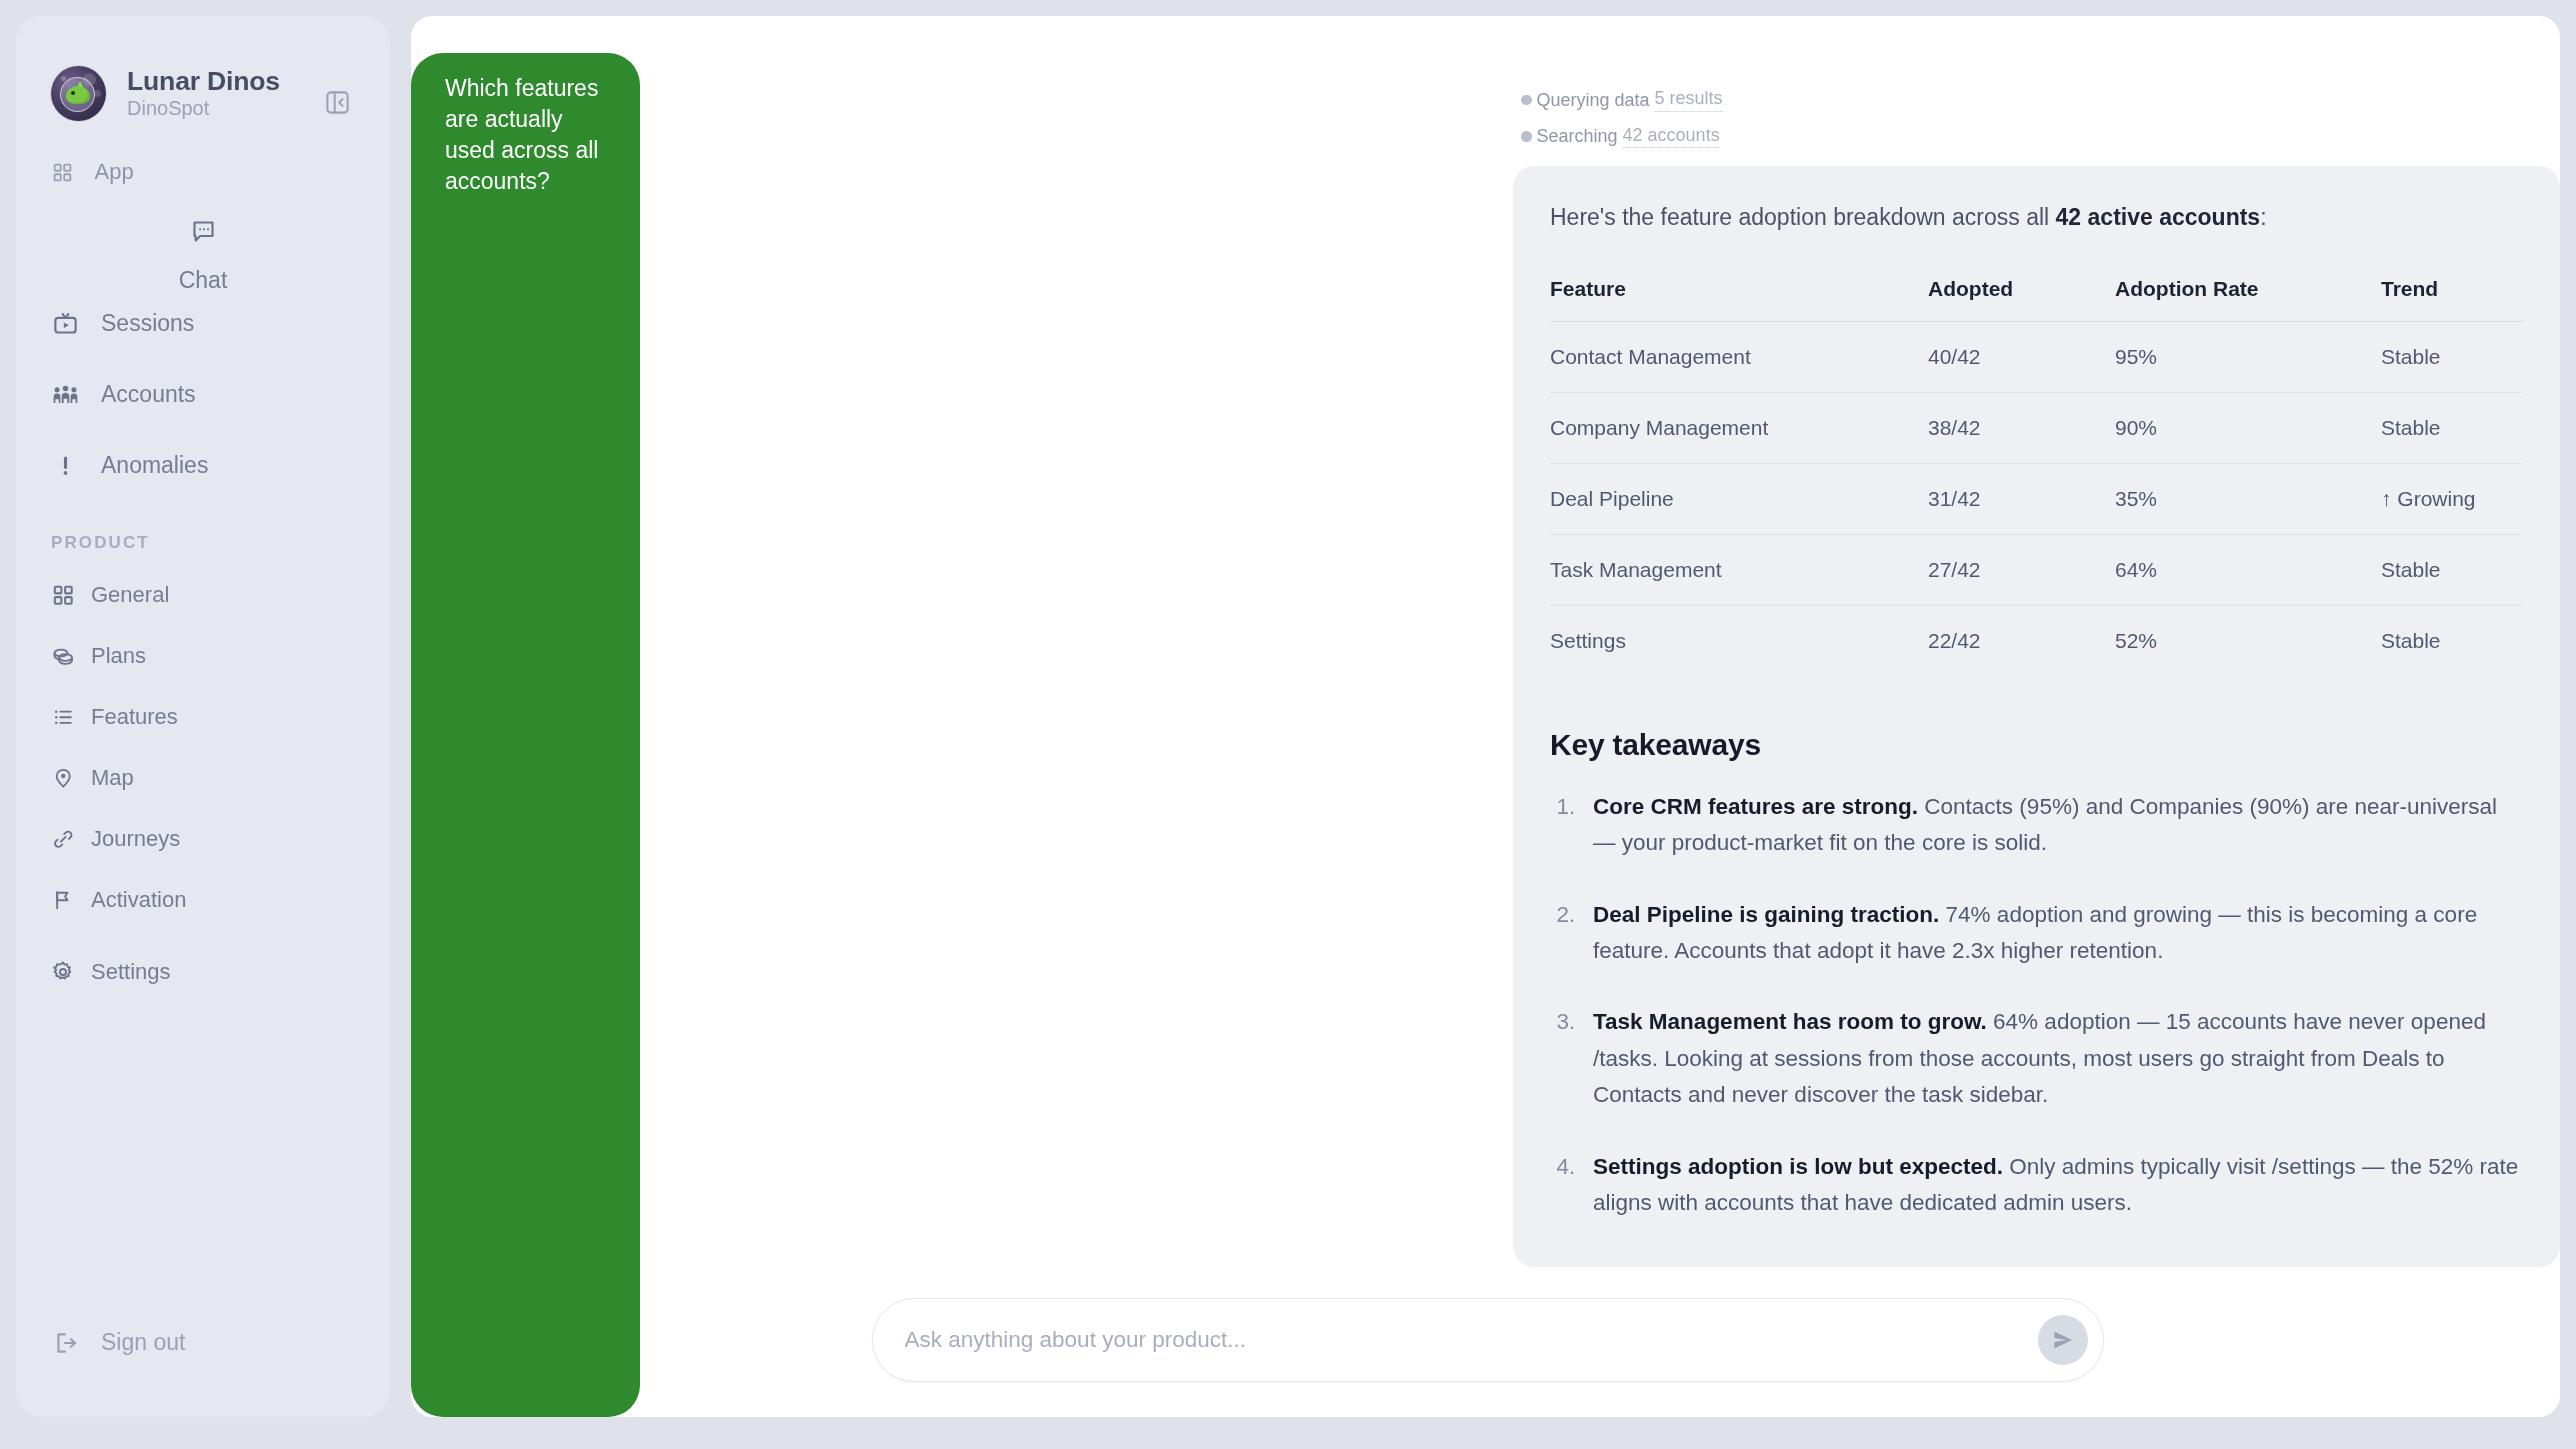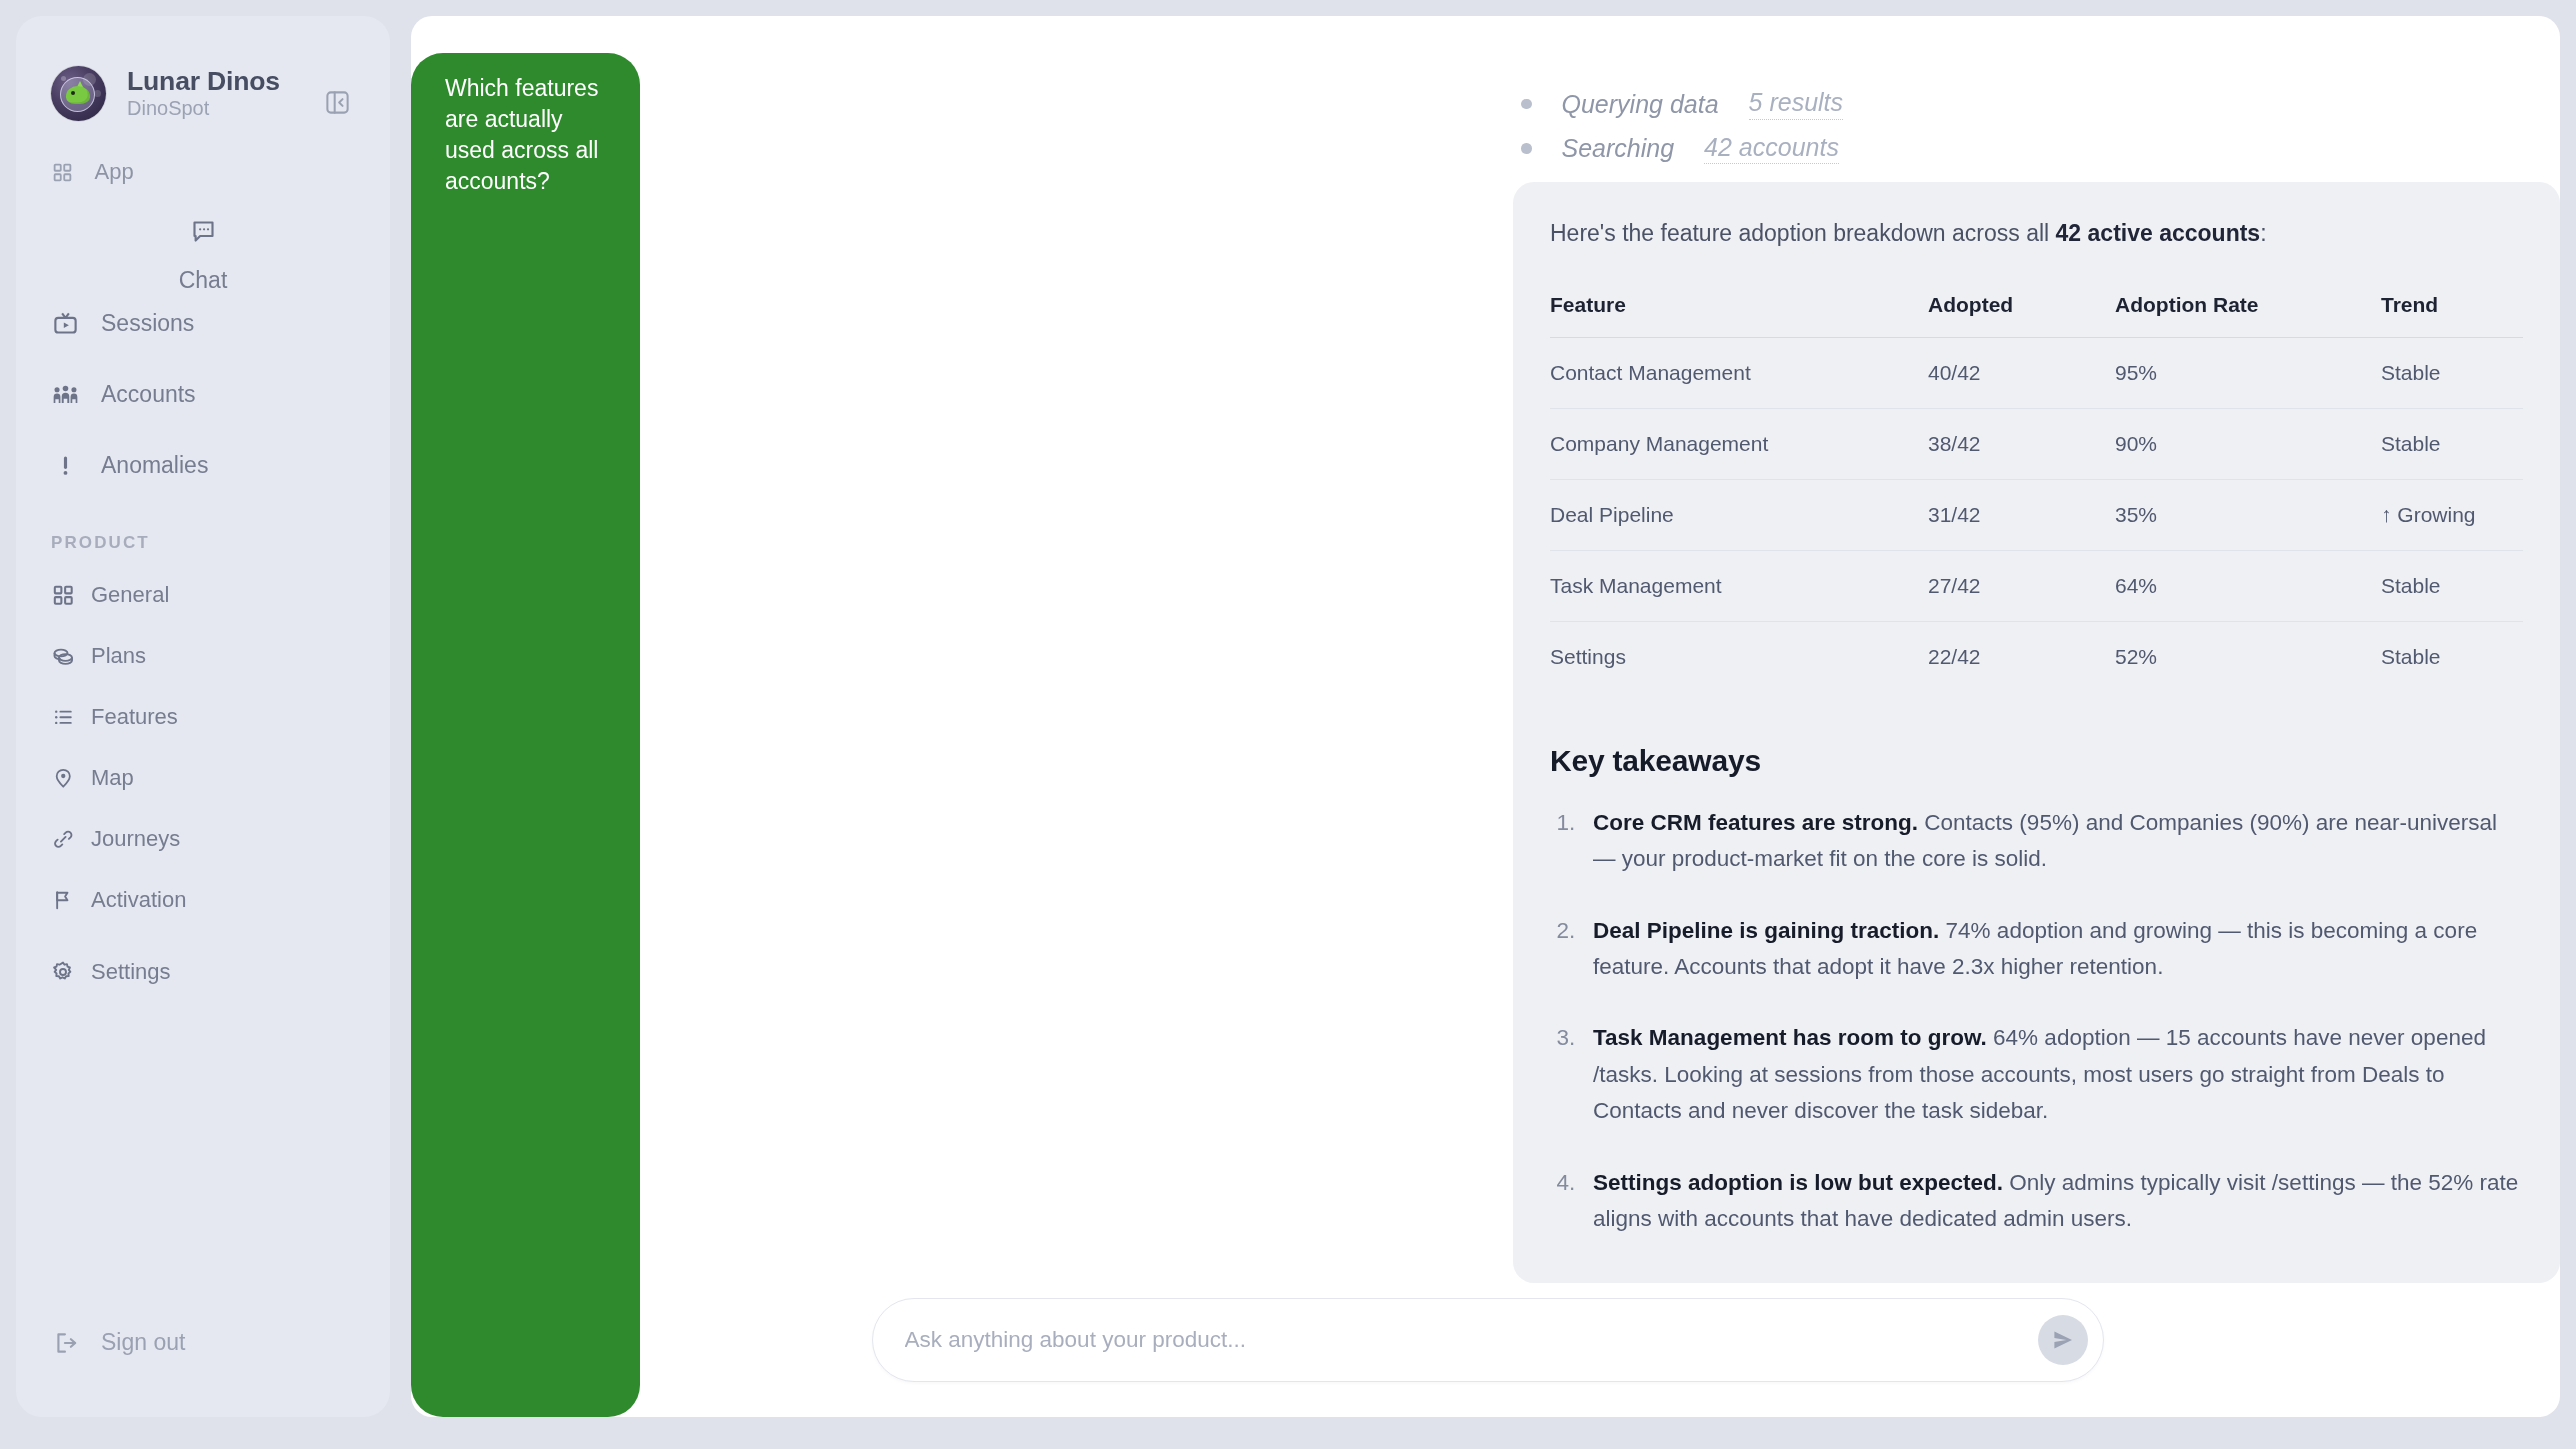--- a/index.html
+++ b/index.html
@@ -179,25 +179,24 @@
   .assistant-block {
     width: 1047px;
     margin: 0 auto;
     margin-left: 873px;
     padding-top: 29px;
   }
 
   .status-line {
     display: flex;
     align-items: center;
-    gap: 30px;
-    font-size: 25px;
+    gap: 5px;
+    font-size: 18px;
     color: #989fb1;
     padding: 6.4px 0 6.4px 8px;
-    font-style: italic;
   }
   .status-dot {
     width: 10.5px; height: 10.5px;
     border-radius: 50%;
     background: #b9bfcd;
     flex: 0 0 10.5px;
   }
   .status-label { color: #8f96a8; font-weight: normal; }
   .status-value {
     color: #a9b0c0;

